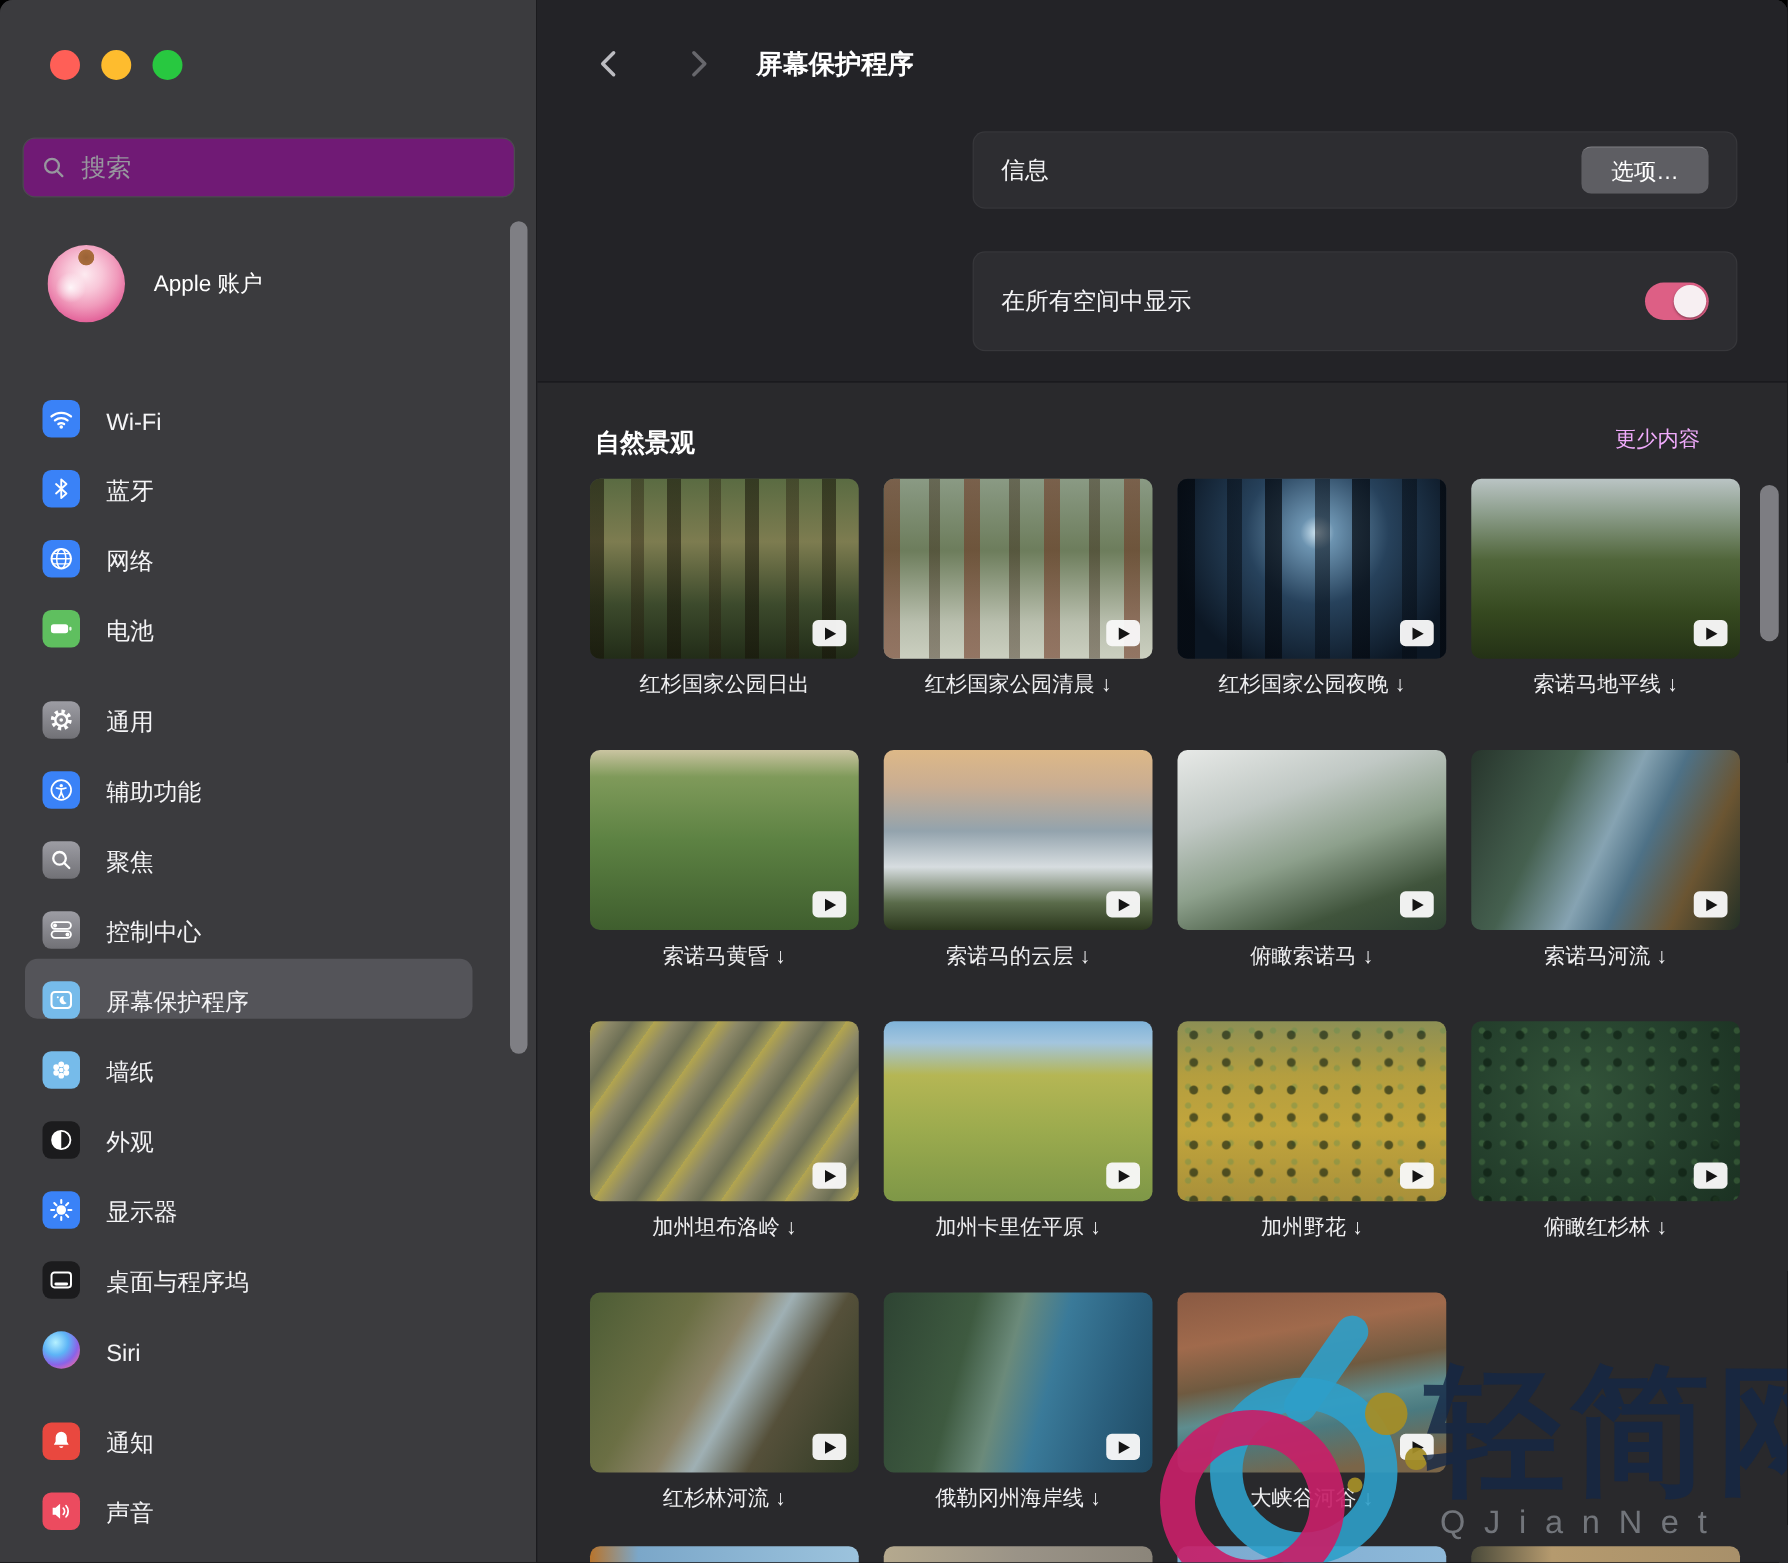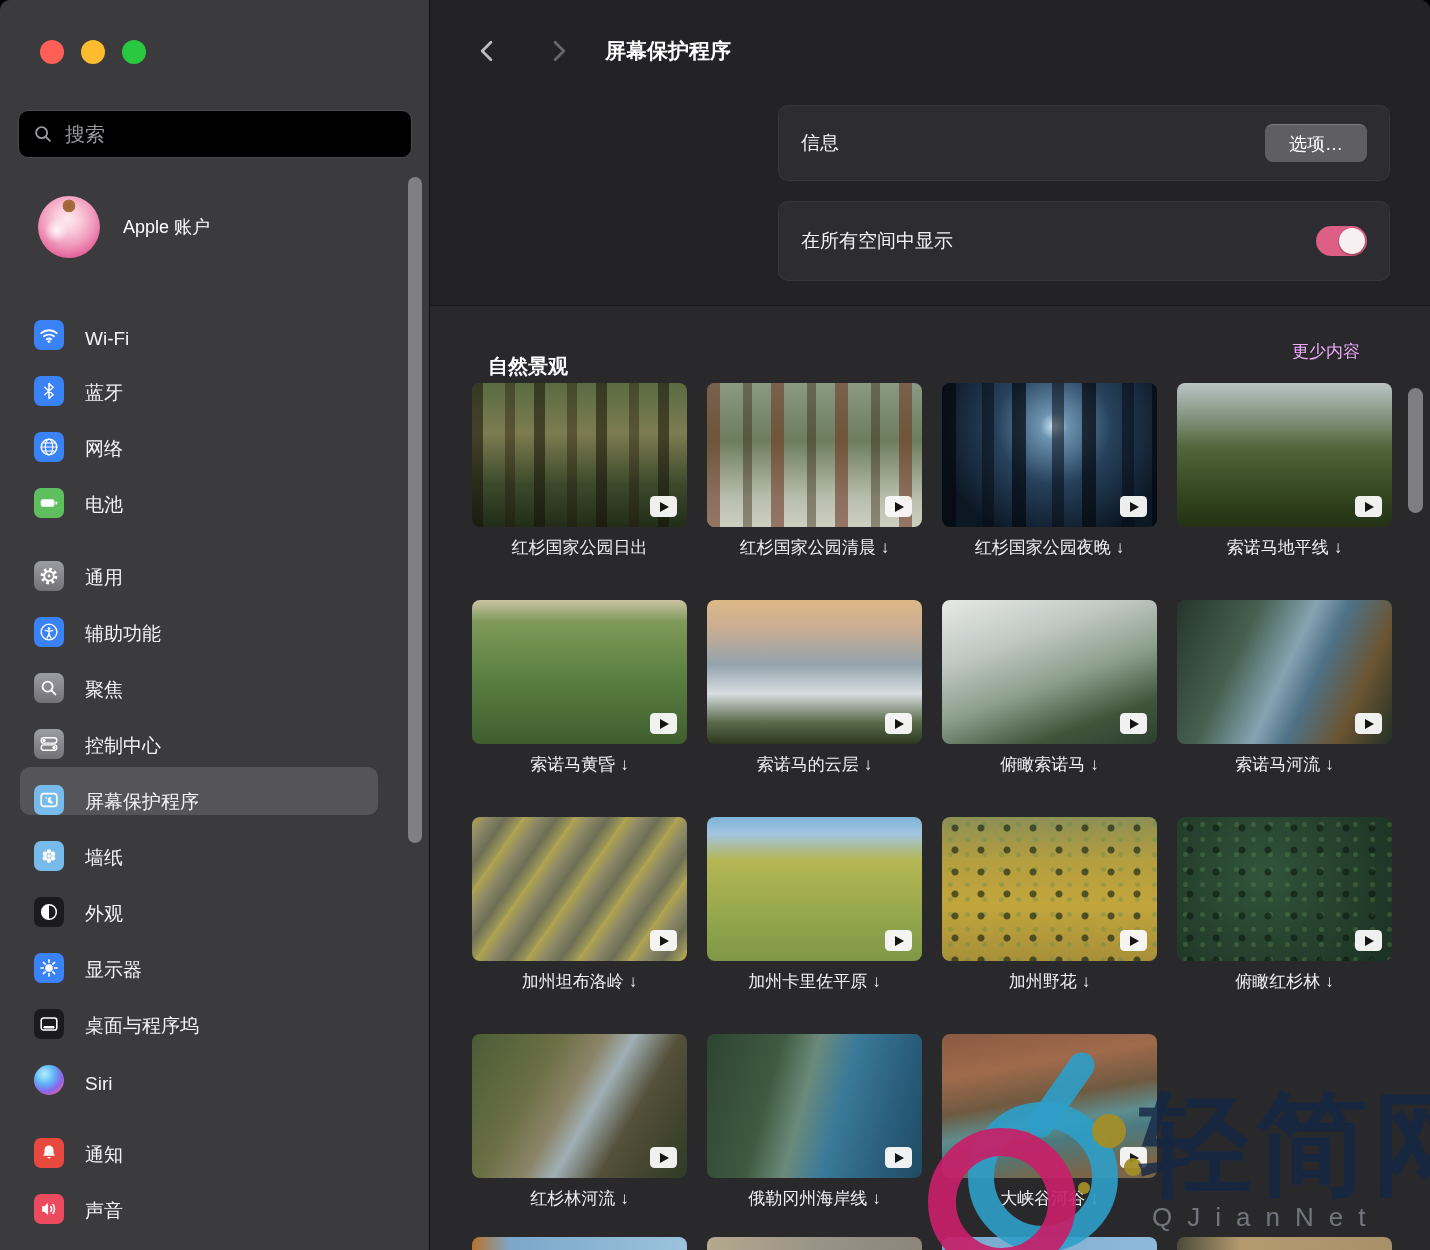--- a/index.html
+++ b/index.html
@@ -6,21 +6,21 @@
   body{
     width:1430px;height:1250px;position:relative;background:#000;
     font-family:"Liberation Sans","DejaVu Sans",sans-serif;overflow:hidden;
   }
   .window{position:absolute;inset:0;border-radius:10px 10px 0 0;overflow:hidden;background:#29292c;}
 
   
   .sidebar{position:absolute;left:0;top:0;bottom:0;width:430px;background:#3b3b3e;border-right:1px solid #121215;box-sizing:border-box;}
   .traffic{position:absolute;left:40px;top:40px;display:flex;gap:17px;}
   .tl{width:24px;height:24px;border-radius:50%;display:inline-block;}
-  .search{position:absolute;left:18px;top:110px;width:394px;height:48px;border-radius:10px;background:#000000;border:1px solid #4b4b4f;box-sizing:border-box;display:flex;align-items:center;gap:11px;padding:0 13px;}
+  .search{position:absolute;left:18px;top:110px;width:394px;height:48px;border-radius:10px;background:#701a75;border:1px solid #4b4b4f;box-sizing:border-box;display:flex;align-items:center;gap:11px;padding:0 13px;}
   .s-ph{color:#97979e;font-size:20px;}
   .account{position:absolute;left:38px;top:196px;display:flex;align-items:center;gap:23px;}
   .avatar{width:62px;height:62px;border-radius:50%;flex:none;
     background:
       radial-gradient(circle at 50% 16%, #9a6236 0%, #a86c3c 10%, rgba(0,0,0,0) 11%),
       radial-gradient(circle at 30% 55%, rgba(255,255,255,.85) 0%, rgba(255,255,255,0) 22%),
       radial-gradient(circle at 48% 38%, #fdeaf0 0%, #f8c6d8 28%, #f09abb 52%, #e4679c 74%, #cf4a84 100%);}
   .acc-label{color:#ffffff;font-size:18px;}
   #side-groups{position:absolute;left:20px;top:302px;width:358px;}
   .side-group{margin-bottom:25px;}
@@ -36,28 +36,28 @@
   .top-fixed{position:absolute;left:0;right:0;top:0;height:305px;background:#232327;border-bottom:1px solid #19191c;}
   .nav-btn{position:absolute;background:none;border:none;padding:0;cursor:pointer;width:30px;height:32px;}
   .nav-btn svg{display:block;}
   .btn-back{left:44px;top:35px;color:#bcbcc1;}
   .btn-fwd{left:114px;top:35px;color:#67676c;}
   .page-title{position:absolute;left:175px;top:37px;margin:0;font-size:21px;font-weight:700;color:#ffffff;}
   .preview{position:absolute;left:42px;top:105px;width:287px;height:158px;background:#060607;border-radius:9px;}
   .prev-name{position:absolute;left:100px;top:49px;color:#5d5d5f;font-size:13px;letter-spacing:1px;white-space:nowrap;}
   .apple-logo{position:absolute;left:80px;top:87px;color:#6f6f72;}
   .card{position:absolute;left:348px;width:612px;background:#2d2d31;border:1px solid rgba(255,255,255,.05);border-radius:10px;box-sizing:border-box;}
-  .info-card{top:105px;height:76px;}
+  .info-card{top:105px;height:62px;}
   .spaces-card{top:201px;height:80px;}
   .card-label{position:absolute;left:22px;top:50%;transform:translateY(-50%);color:#f3f3f5;font-size:19px;white-space:nowrap;}
   .options-btn{position:absolute;right:22px;top:50%;transform:translateY(-50%);width:102px;height:38px;border-radius:8px;background:#5e5e63;border:none;border-top:1px solid rgba(255,255,255,.2);color:#fff;font-size:18px;font-family:inherit;}
   .toggle{position:absolute;right:22px;top:50%;transform:translateY(-50%);width:51px;height:30px;border-radius:15px;display:block;}
   .knob{position:absolute;right:2px;top:2px;width:26px;height:26px;border-radius:50%;background:#f7eff2;box-shadow:0 1px 2px rgba(0,0,0,.4);}
 
-  .sec-title{position:absolute;left:42px;top:337px;margin:16px;font-size:20px;font-weight:700;color:#ffffff;}
+  .sec-title{position:absolute;left:42px;top:337px;margin:4px;font-size:20px;font-weight:700;color:#ffffff;}
   .less{position:absolute;right:70px;top:340px;font-size:17px;color:#f0abfc;text-decoration:none;cursor:pointer;}
 
   .grid{position:absolute;left:42px;top:383px;width:920px;display:grid;grid-template-columns:repeat(4,215px);column-gap:20px;row-gap:44px;}
   .tile{margin:0;}
   .thumb{width:215px;height:144px;border-radius:8px;position:relative;overflow:hidden;}
   .thumb.trees::before{content:"";position:absolute;inset:0;
     background:repeating-linear-gradient(90deg, rgba(22,18,8,.55) 0 11px, rgba(0,0,0,0) 11px 33px, rgba(35,24,12,.4) 33px 43px, rgba(0,0,0,0) 43px 62px);}
   .thumb.red-trees::before{content:"";position:absolute;inset:0;
     background:repeating-linear-gradient(90deg, rgba(110,58,38,.6) 0 13px, rgba(0,0,0,0) 13px 36px, rgba(60,42,26,.45) 36px 45px, rgba(0,0,0,0) 45px 64px);}
   .thumb.night-trees::before{content:"";position:absolute;inset:0;

